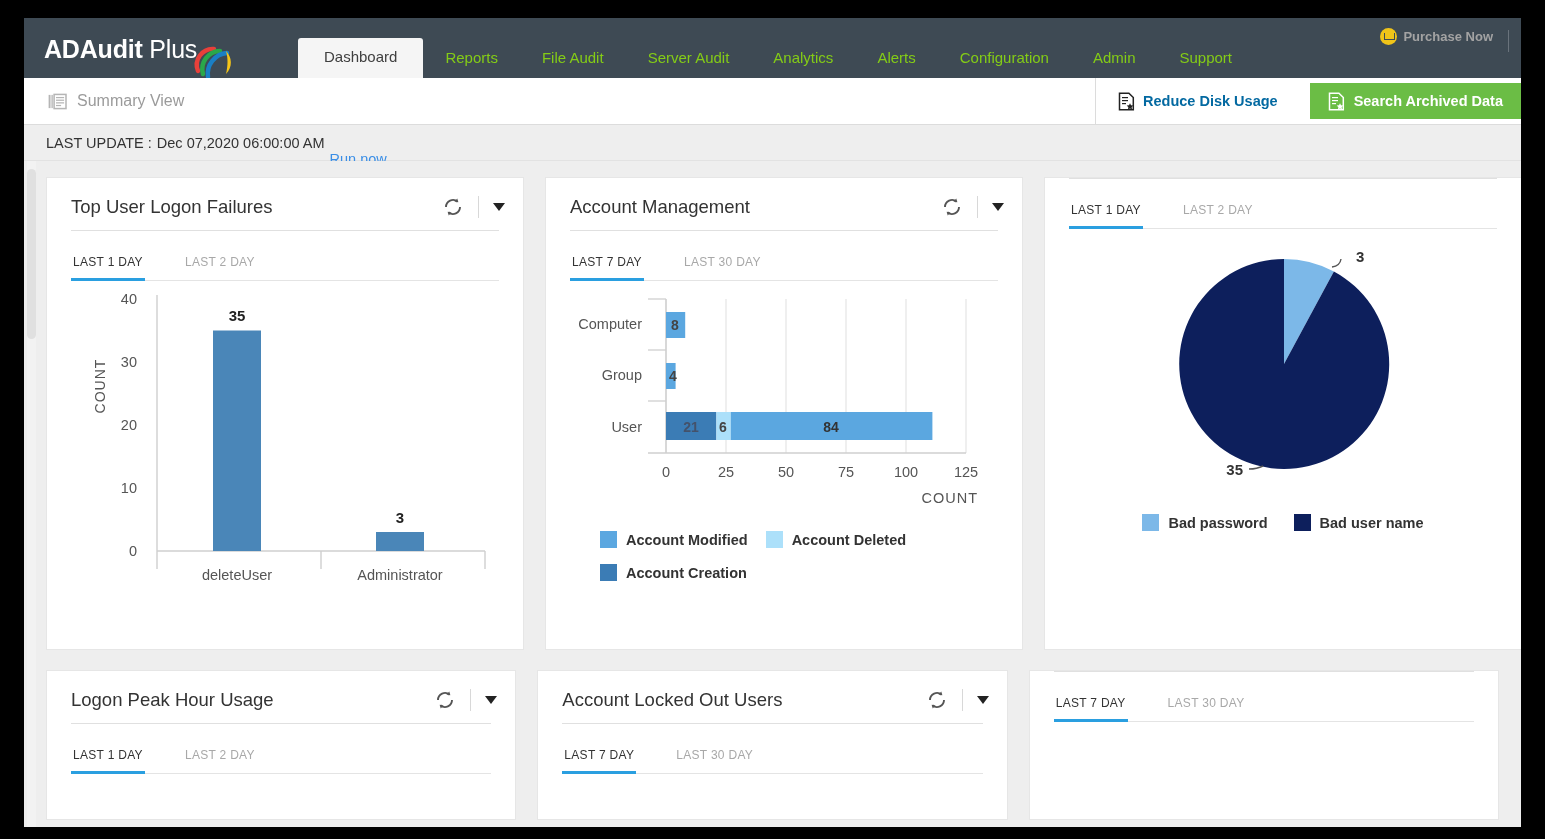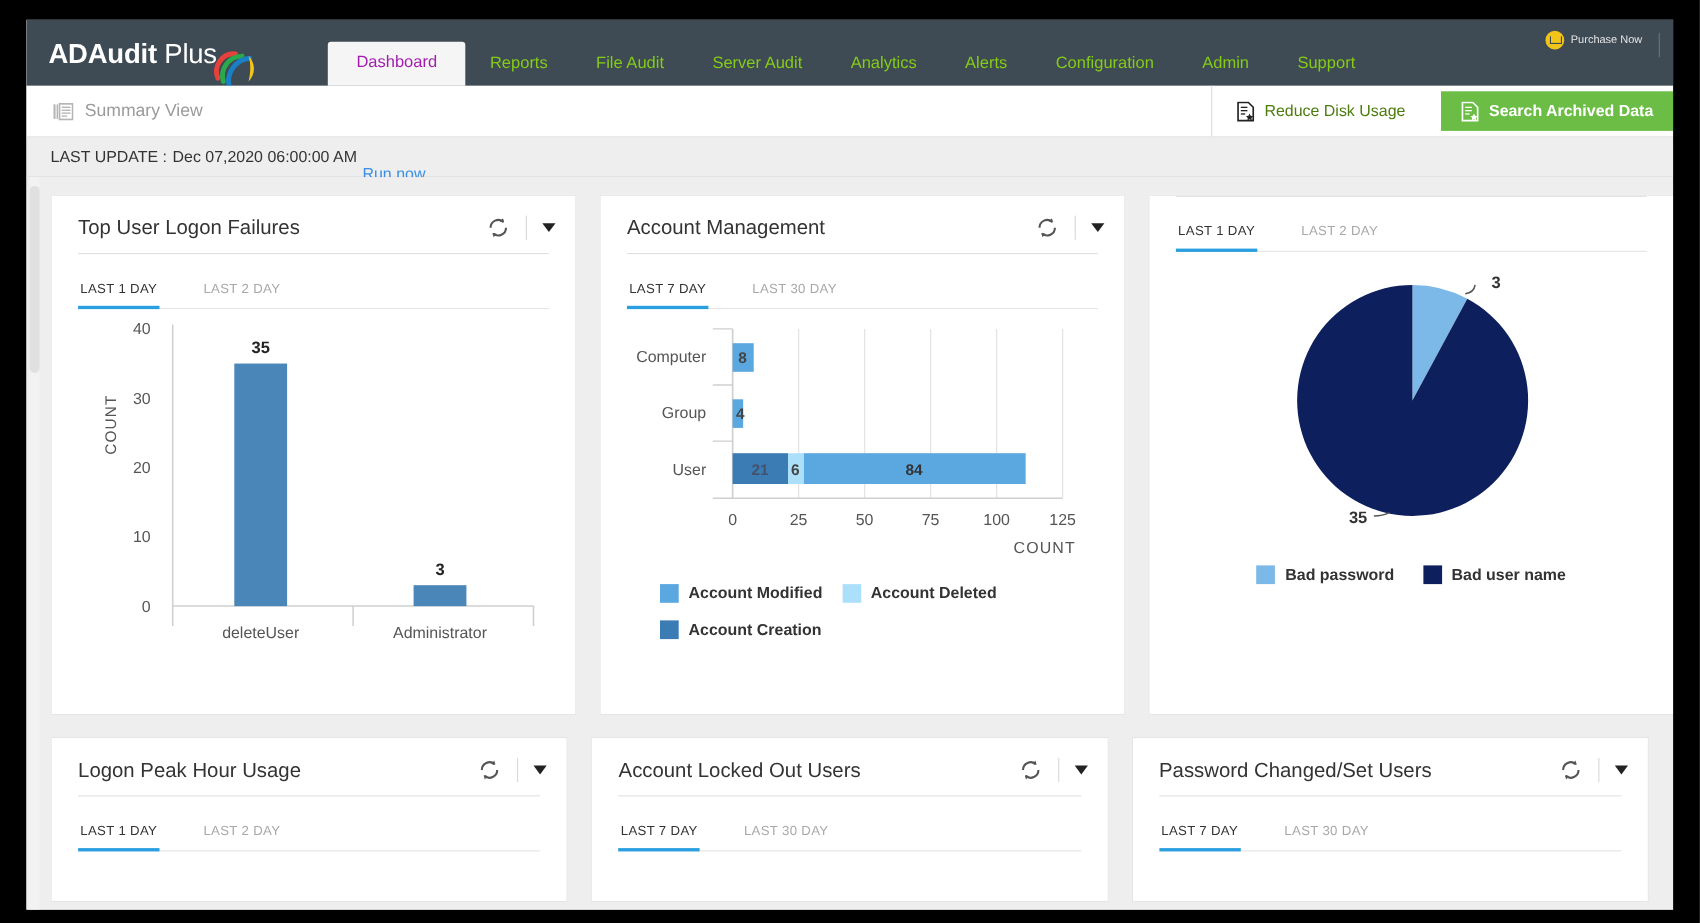--- a/index.html
+++ b/index.html
@@ -64,21 +64,21 @@
   .navtab {
     padding: 8px 22px 11px 22px;
     font-size: 15px;
     color: #84cc16;
     cursor: pointer;
     white-space: nowrap;
     line-height: 18px;
   }
   .navtab.active {
     background: #f5f5f5;
-    color: #a21caf;
+    color: #404040;
     border-radius: 3px 3px 0 0;
     padding: 10px 26px 12px 26px;
   }
 
   #purchase {
     position: absolute;
     right: 28px; top: 10px;
     display: flex; align-items: center;
     gap: 6px;
     cursor: pointer;
@@ -92,23 +92,23 @@
   }
   #purchase .cart::after {
     content: "";
     position: absolute;
     left: 4px; top: 5px;
     width: 9px; height: 6px;
     border: 1.4px solid #3e4a54;
     border-top: none;
   }
   #purchase .plabel {
-    color: #e5e5e5;
-    font-size: 10px;
-    font-weight: normal;
+    color: #a3a3a3;
+    font-size: 13px;
+    font-weight: bold;
   }
   #purchase-divider {
     position: absolute;
     right: 12px; top: 12px;
     width: 1px; height: 22px;
     background: #6a737c;
   }
 
   
   #viewbar {
@@ -138,22 +138,22 @@
   .vicon { width: 19px; height: 17px; display: block; }
 
   #viewbar-right {
     margin-left: auto;
     display: flex; align-items: stretch;
   }
   #reduce-disk {
     display: flex; align-items: center; gap: 8px;
     padding: 0 22px;
     font-size: 14.5px;
-    font-weight: normal;
-    color: #4d7c0f;
+    font-weight: bold;
+    color: #0369a1;
     border-left: 1px solid #dcdcdc;
     cursor: pointer;
   }
   #search-archived {
     display: flex; align-items: center; gap: 9px;
     padding: 0 18px;
     background: #6bbd45;
     color: #ffffff;
     font-size: 14.5px;
     font-weight: bold;
@@ -576,31 +576,20 @@
           <div class="caret"></div>
         </div>
         <div class="head-rule"></div>
         <div class="daytabs">
           <div class="daytab on">LAST 7 DAY</div>
           <div class="daytab off">LAST 30 DAY</div>
         </div>
       </div>
 
       <div class="card short">
-        <div class="card-head">
-          <div class="card-title">Password Changed/Set Users</div>
-          <svg class="refresh-btn" viewBox="0 0 22 22">
-            <path d="M4 11 a7 7 0 0 1 11.6 -5.3" stroke="#555" stroke-width="1.9" fill="none"></path>
-            <path d="M18 11 a7 7 0 0 1 -11.6 5.3" stroke="#555" stroke-width="1.9" fill="none"></path>
-            <path d="M15.3 2.4 l1 3.8 -3.8 -0.6 z" fill="#555"></path>
-            <path d="M6.7 19.6 l-1 -3.8 3.8 0.6 z" fill="#555"></path>
-          </svg>
-          <div class="head-divider"></div>
-          <div class="caret"></div>
-        </div>
         <div class="head-rule"></div>
         <div class="daytabs">
           <div class="daytab on">LAST 7 DAY</div>
           <div class="daytab off">LAST 30 DAY</div>
         </div>
       </div>
     </div>
 
   </div>
 </div>

